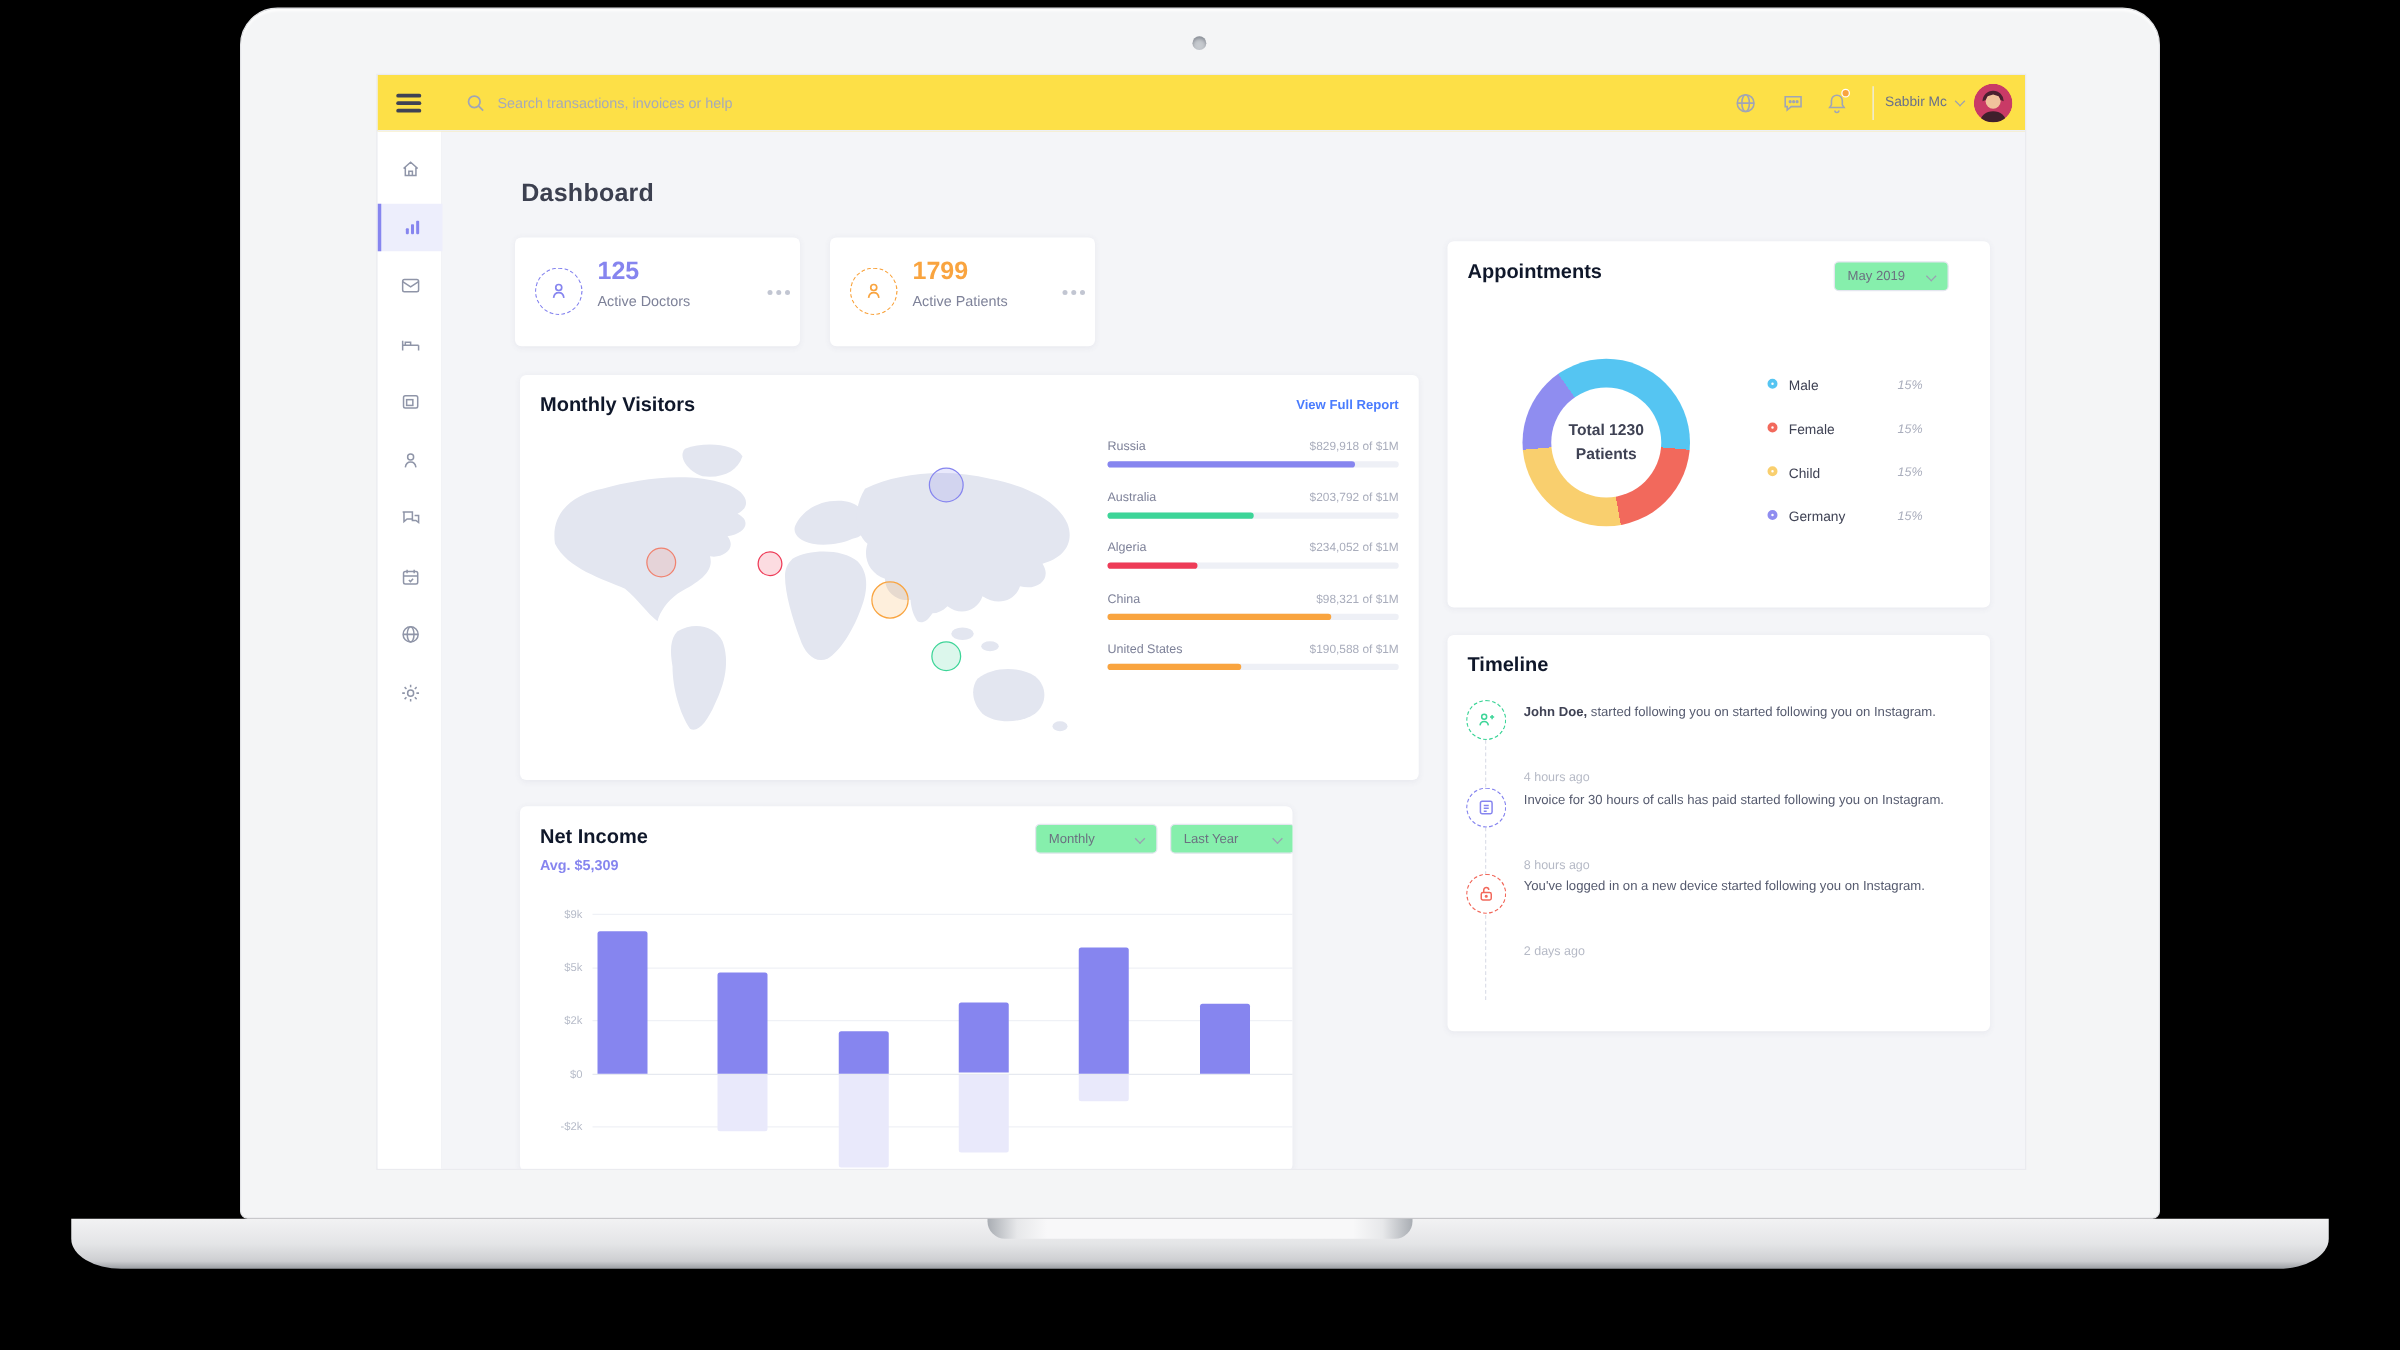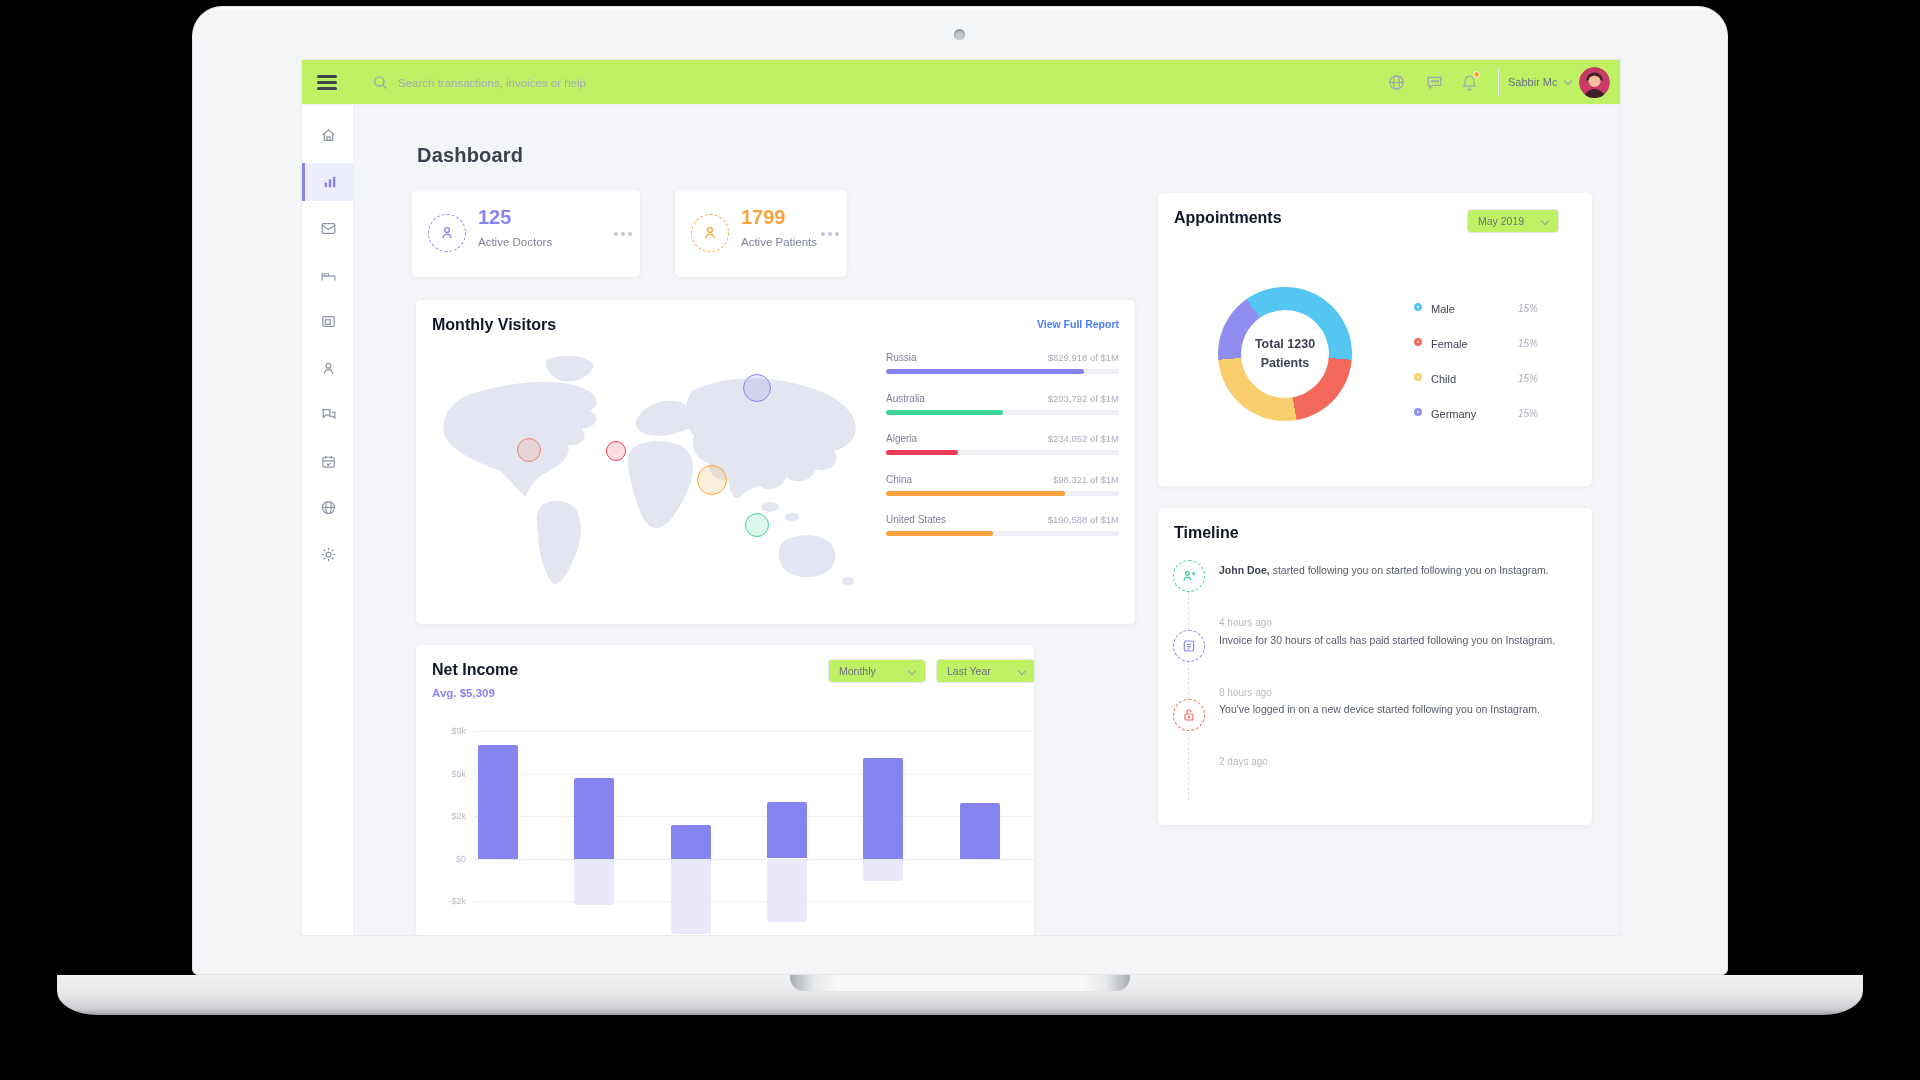--- a/index.html
+++ b/index.html
@@ -16,21 +16,21 @@
     background:linear-gradient(180deg,#f2f2f3 0%,#e4e5e7 50%,#cdced1 85%,#9b9ea3 100%);
     border-radius:0 0 40px 40px / 0 0 24px 24px; }
   .laptop-notch { position:absolute; left:50%; top:0; width:340px; height:16px; margin-left:-170px;
     background:linear-gradient(90deg,#a9adb3 0,#e7e8ea 7%,#f8f8f9 14%,#f8f8f9 86%,#e7e8ea 93%,#a9adb3 100%);
     border-radius:0 0 14px 14px; }
 
   
   .screen-content { position:absolute; left:108px; top:52px; width:1320px; height:877px;
     background:#f4f5f8; overflow:hidden; border:1px solid #eaebef; }
 
-  .topbar { position:absolute; left:0; top:0; width:1320px; height:45px; background:#bef264; border-bottom:1px solid #eef0f4; z-index:5; }
+  .topbar { position:absolute; left:0; top:0; width:1320px; height:45px; background:#fde047; border-bottom:1px solid #eef0f4; z-index:5; }
   .hamburger { position:absolute; left:15px; top:15px; width:20px; height:15px; cursor:pointer; }
   .hamburger i { display:block; width:20px; height:2.5px; background:#3f4254; border-radius:2px; margin-bottom:3.5px; }
   .search-wrap { position:absolute; left:70px; top:0; height:45px; display:flex; align-items:center; }
   .search-wrap svg { margin-right:9px; }
   .search-input { border:none; outline:none; width:320px; font-size:11.5px; color:#3f4254; font-family:inherit; background:transparent; }
   .search-input::placeholder { color:#a6aab9; }
   .tb-ic { position:absolute; top:13px; width:19px; height:19px; }
   .tb-divider { position:absolute; left:1196px; top:9px; width:1px; height:27px; background:#eceef3; }
   .user-name { position:absolute; left:1206px; top:16px; font-size:11px; color:#69708a; }
   .chev { display:inline-block; width:6px; height:6px; border-right:1.5px solid #9aa0b2; border-bottom:1.5px solid #9aa0b2; transform:rotate(45deg); }
@@ -59,21 +59,21 @@
   .link { position:absolute; right:16px; top:18px; font-size:10.5px; font-weight:700; color:#4a7cfe; cursor:pointer; }
   .map { position:absolute; left:14px; top:47px; width:436px; height:254px; }
   .marker { position:absolute; border:1.5px solid; border-radius:50%; }
   .country-row { position:absolute; left:470px; width:233px; height:34px; }
   .cname { position:absolute; left:0; top:0; font-size:10px; color:#7e8299; }
   .cval { position:absolute; right:0; top:0; font-size:9.5px; color:#a9adbc; }
   .ctrack { position:absolute; left:0; top:17px; width:233px; height:5px; border-radius:3px; background:#eef0f6; }
   .cfill { position:absolute; left:0; top:0; height:5px; border-radius:3px; }
 
   
-  .dropdown { position:absolute; border:1px solid #e4e6ef; border-radius:4px; background:#bef264; font-size:10.5px; color:#6b7180;
+  .dropdown { position:absolute; border:1px solid #e4e6ef; border-radius:4px; background:#86efac; font-size:10.5px; color:#6b7180;
     display:flex; align-items:center; justify-content:space-between; padding:0 10px; cursor:pointer; }
   .donut { position:absolute; left:60px; top:94px; width:134px; height:134px; border-radius:50%; }
   .donut-hole { position:absolute; left:23px; top:23px; width:88px; height:88px; border-radius:50%; background:#fff; text-align:center;
     font-size:12.5px; font-weight:700; color:#3f4254; line-height:19px; padding-top:25px; }
   .leg-row { position:absolute; left:256px; width:140px; height:14px; display:flex; align-items:flex-start; cursor:default; }
   .leg-ring { width:8px; height:8px; border:3px solid; border-radius:50%; }
   .leg-label { margin-left:9px; font-size:11px; color:#3f4254; }
   .leg-pct { position:absolute; right:16px; font-size:10px; color:#a9adbc;font-style:italic; }
 
   
@@ -216,21 +216,21 @@
         <div class="stat-ic" style="border-color: rgb(134, 133, 239); color: rgb(134, 133, 239);">
             <svg width="18" height="18" viewBox="0 0 24 24" fill="none" stroke="currentColor" stroke-width="1.8">
               <circle cx="12" cy="8" r="3.2"></circle>
               <path d="M6.5 19c.5-3.5 2.7-5.5 5.5-5.5s5 2 5.5 5.5"></path>
             </svg>
           </div>
         <div class="stat-num" style="color: rgb(134, 133, 239);">125</div>
         <div class="stat-label">Active Doctors</div>
         <span class="dots"></span>
       </div>
-      <div class="card stat-card" style="left:373px;width:172px">
+      <div class="card stat-card" style="left:362px;width:212px">
         <div class="stat-ic" style="border-color: rgb(249, 164, 63); color: rgb(249, 164, 63);">
             <svg width="18" height="18" viewBox="0 0 24 24" fill="none" stroke="currentColor" stroke-width="1.8">
               <circle cx="12" cy="8" r="3.2"></circle>
               <path d="M6.5 19c.5-3.5 2.7-5.5 5.5-5.5s5 2 5.5 5.5"></path>
             </svg>
           </div>
         <div class="stat-num" style="color: rgb(249, 164, 63);">1799</div>
         <div class="stat-label">Active Patients</div>
         <span class="dots"></span>
       </div>

